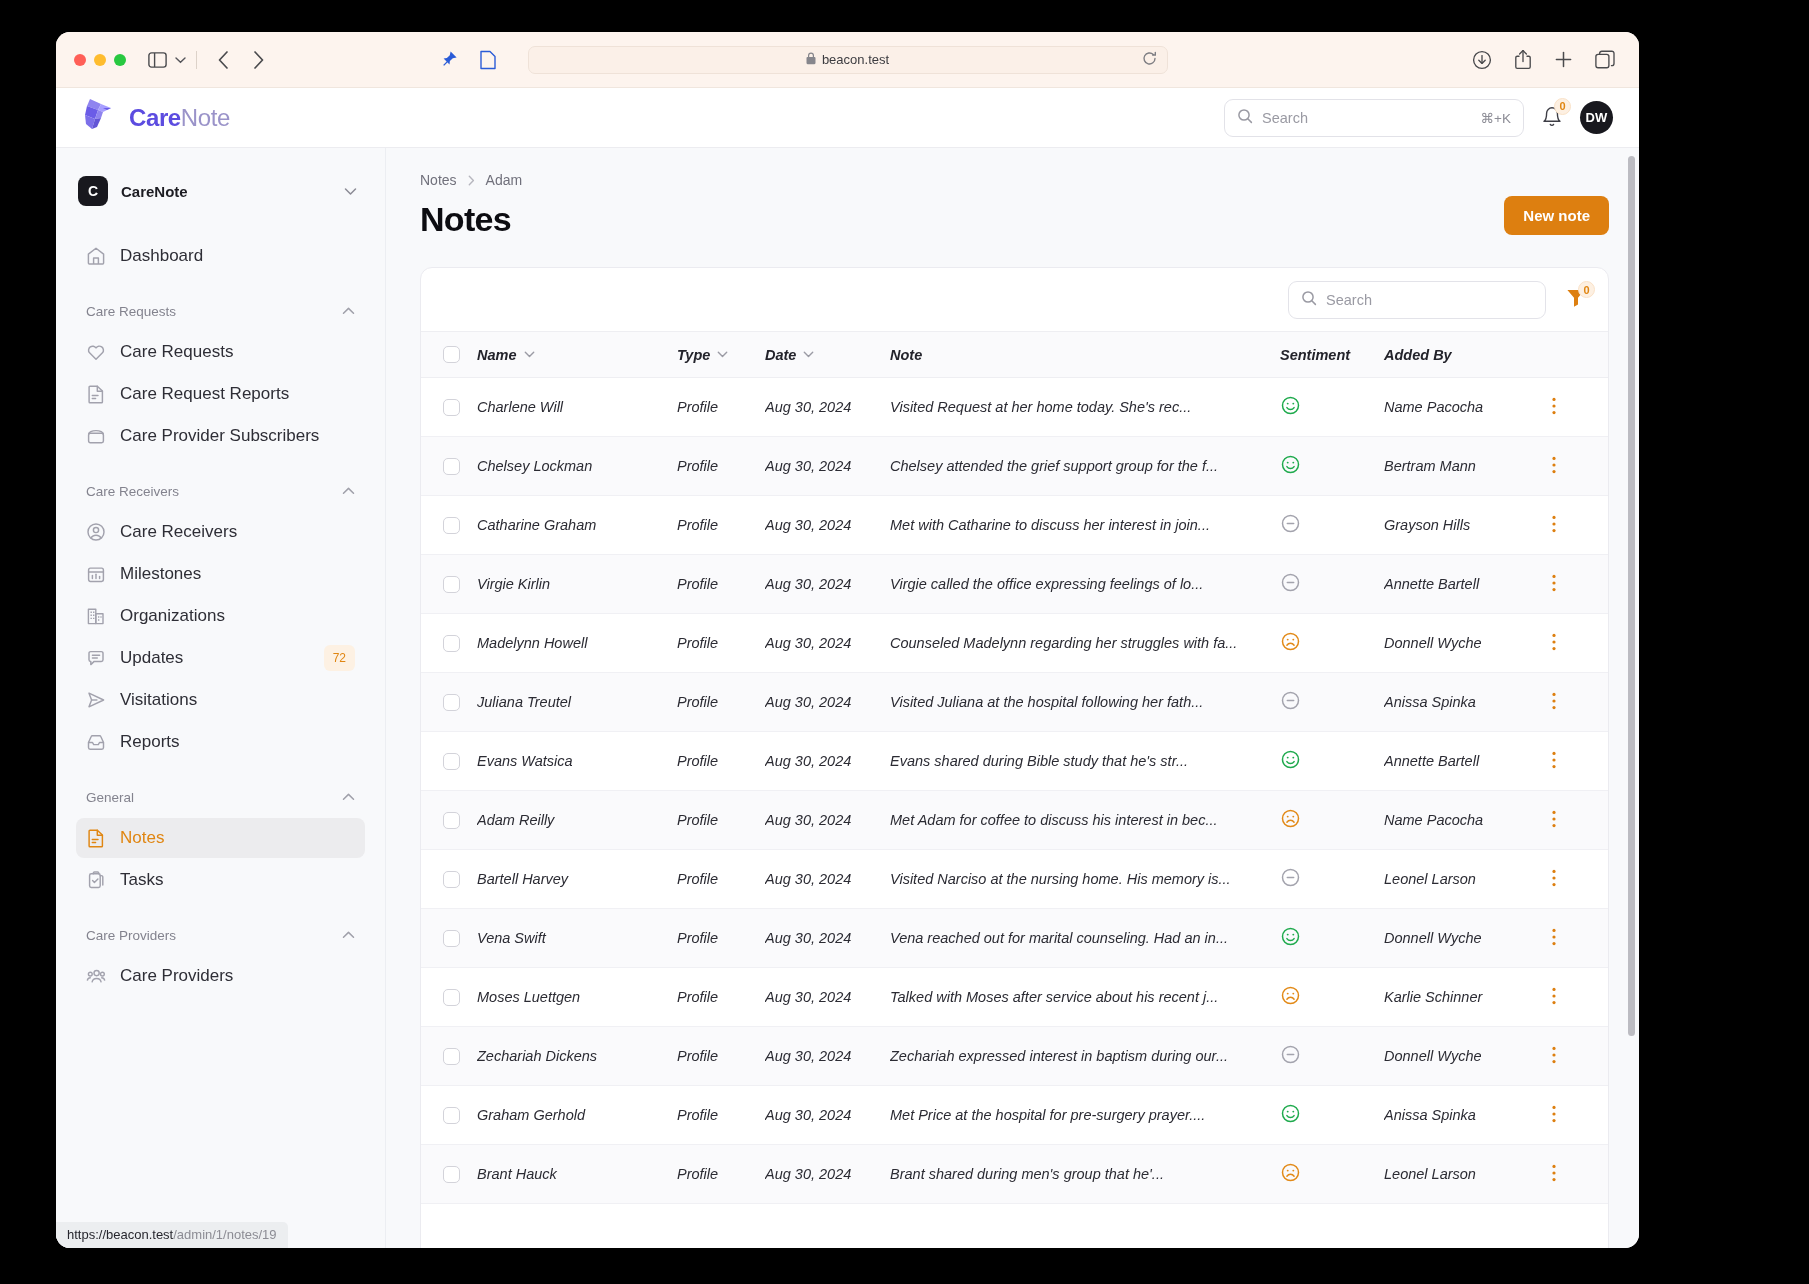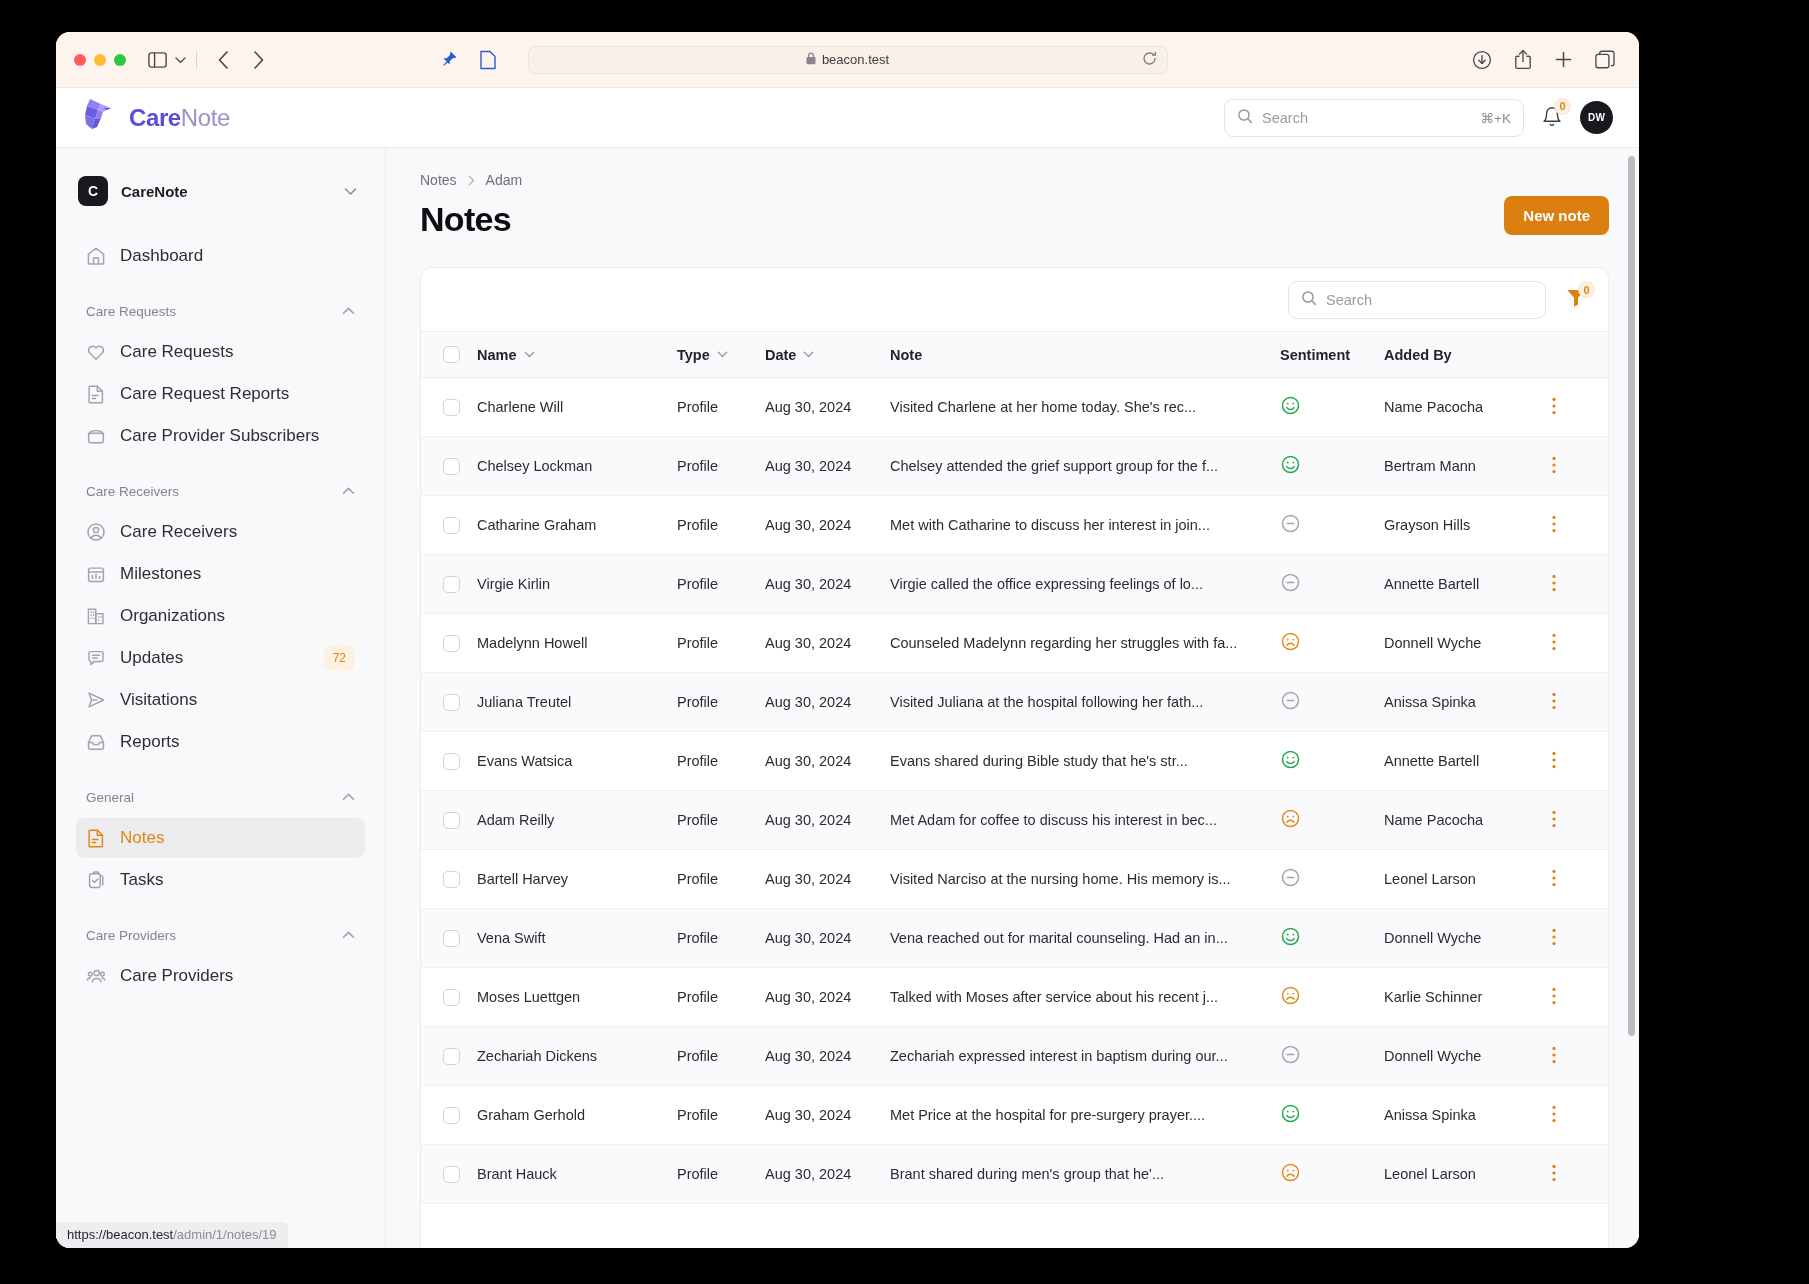--- a/index.html
+++ b/index.html
@@ -137,21 +137,21 @@
     background: #fdf0e2;
     color: #e08612;
     font-size: 11px;
     font-weight: 600;
     display: flex; align-items: center; justify-content: center;
     border: 1px solid #fae2c8;
   }
   #avatar {
     width: 33px; height: 33px; border-radius: 50%;
     background: #18181e; color: #fff;
-    font-size: 10px; font-weight: 700;
+    font-size: 13px; font-weight: 700;
     display: flex; align-items: center; justify-content: center;
     letter-spacing: 0.2px;
   }
 
   
   #body-split { flex: 1; display: flex; min-height: 0; position: relative; }
 
   
   #sidebar {
     width: 330px;
@@ -265,21 +265,21 @@
     display: flex; align-items: center;
     gap: 9px; padding: 0 12px;
   }
   #table-search input {
     border: 0; outline: 0; flex: 1; background: transparent;
     font-size: 14.5px; font-family: inherit; color: #2b2b31;
   }
   #table-search input::placeholder { color: #9a9aa3; }
   .filter-wrap { position: relative; display: flex; align-items: center; }
 
-  table { width: 100%; border-collapse: collapse; table-layout: fixed; }
+  table { width: 100%; border-collapse: collapse; table-layout: fixed; font-style: italic; }
   thead th {
     background: #fafafc;
     text-align: left;
     font-size: 14.5px;
     font-weight: 600;
     color: #23232b;
     padding: 14px 0;
     border-bottom: 1px solid #eeeef2;
     white-space: nowrap;
   }
@@ -764,21 +764,21 @@
               </tr>
             </thead>
             <tbody id="table-body">
                   <tr class="">
                     <td class="cell-check">
                       <span class="row-checkbox"></span>
                     </td>
                     <td>Charlene Will</td>
                     <td>Profile</td>
                     <td>Aug 30, 2024</td>
-                    <td>Visited Charlene at her home today. She's rec...</td>
+                    <td>Visited Request at her home today. She's rec...</td>
                     <td class="cell-sent"><span class="sent-icon">
                         <svg width="21" height="21" viewBox="0 0 21 21" fill="none" stroke="#1faa4d" stroke-width="1.5" stroke-linecap="round">
                           <circle cx="10.5" cy="10.5" r="8"></circle>
                           <circle cx="7.7" cy="8.6" r="0.95" fill="#1faa4d" stroke="none"></circle>
                           <circle cx="13.3" cy="8.6" r="0.95" fill="#1faa4d" stroke="none"></circle>
                           <path d="M6.9 12.6a4.4 4.4 0 0 0 7.2 0"></path>
                         </svg>
                       </span></td>
                     <td>Name Pacocha</td>
                     <td><span class="kebab">

